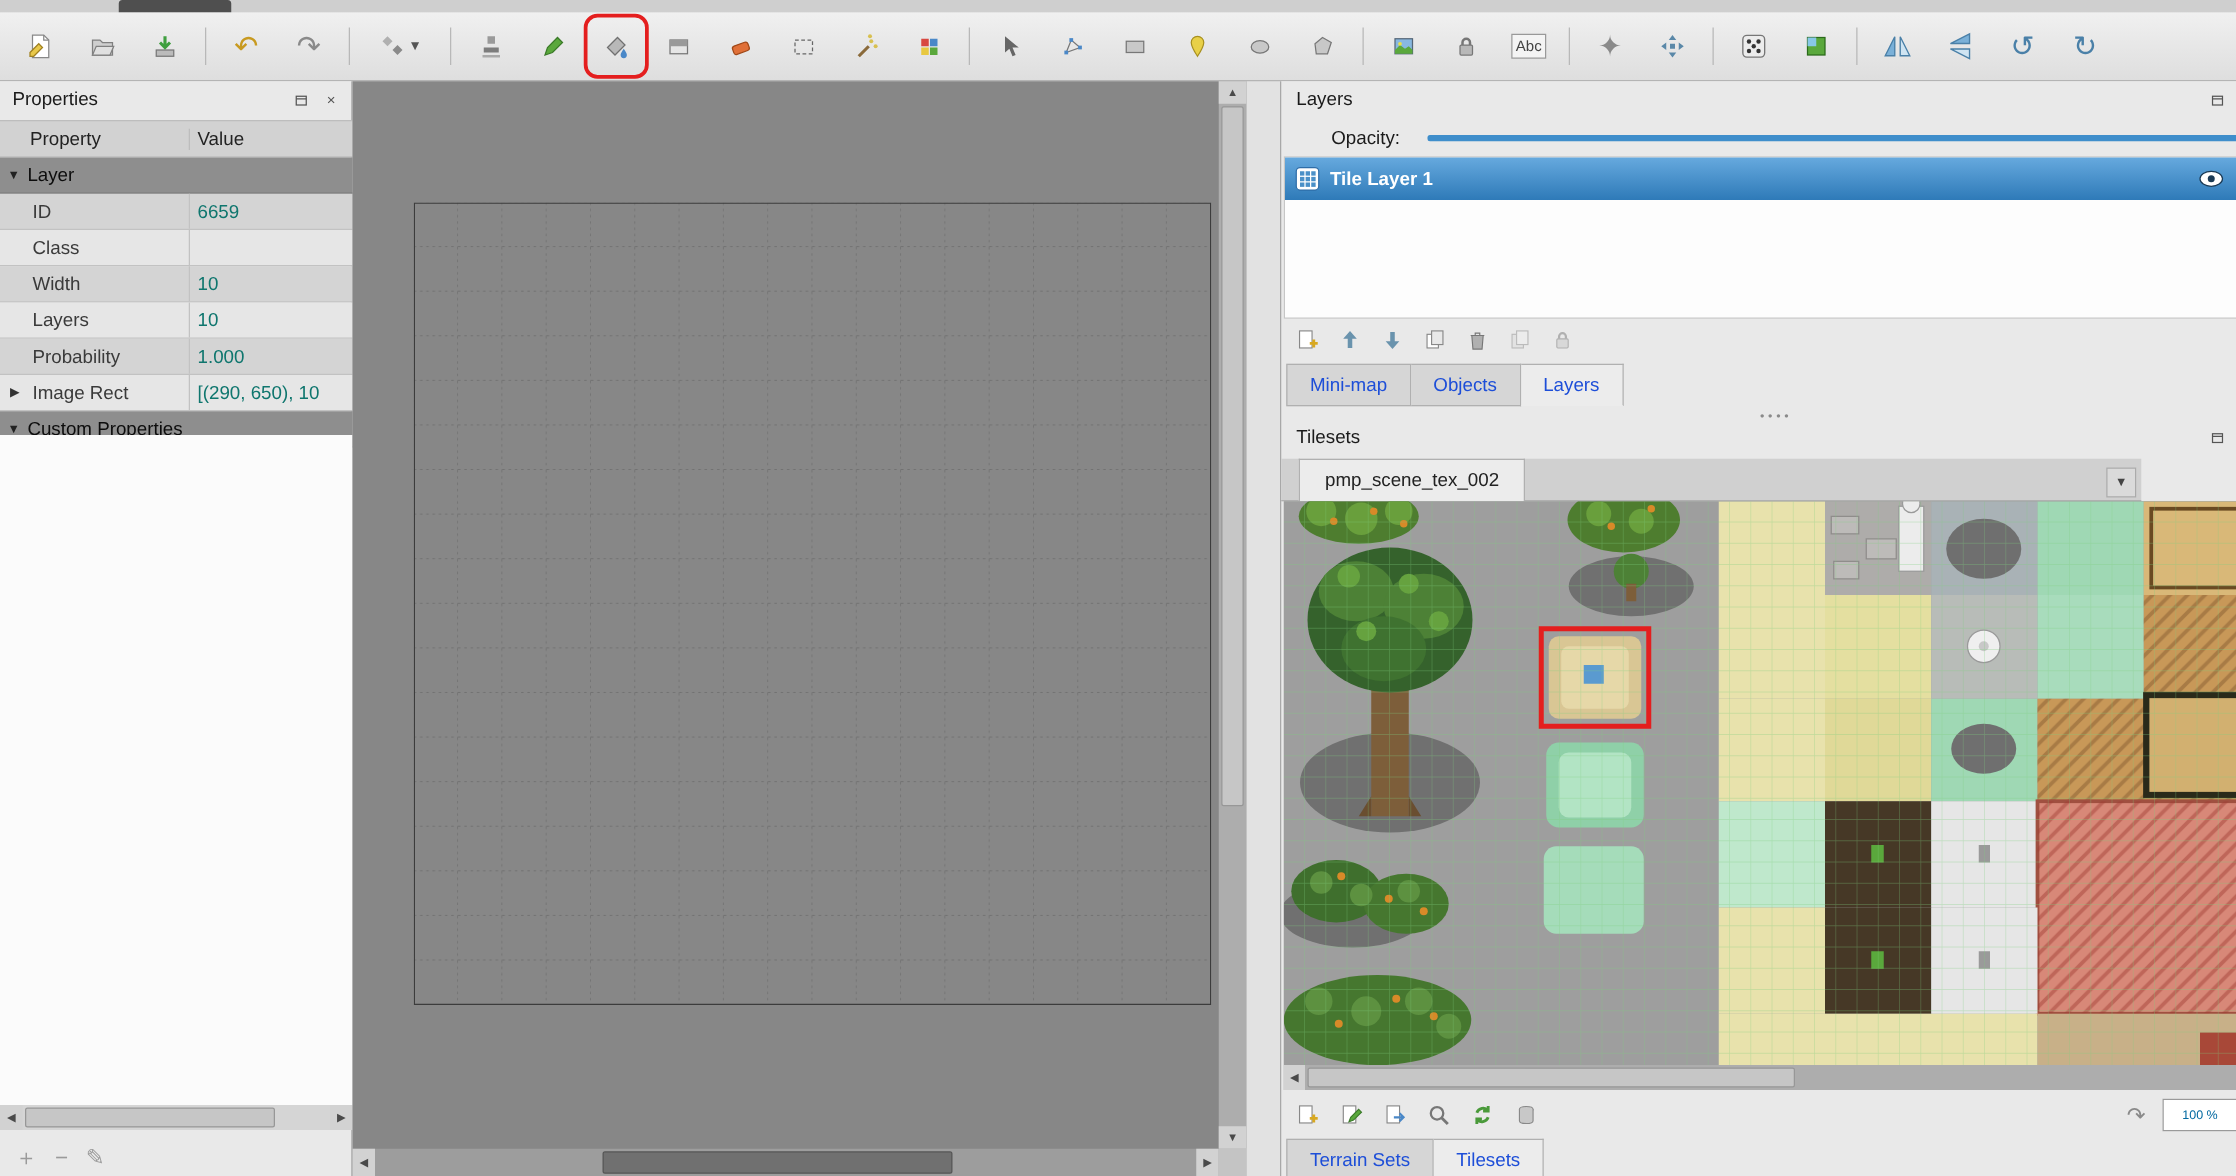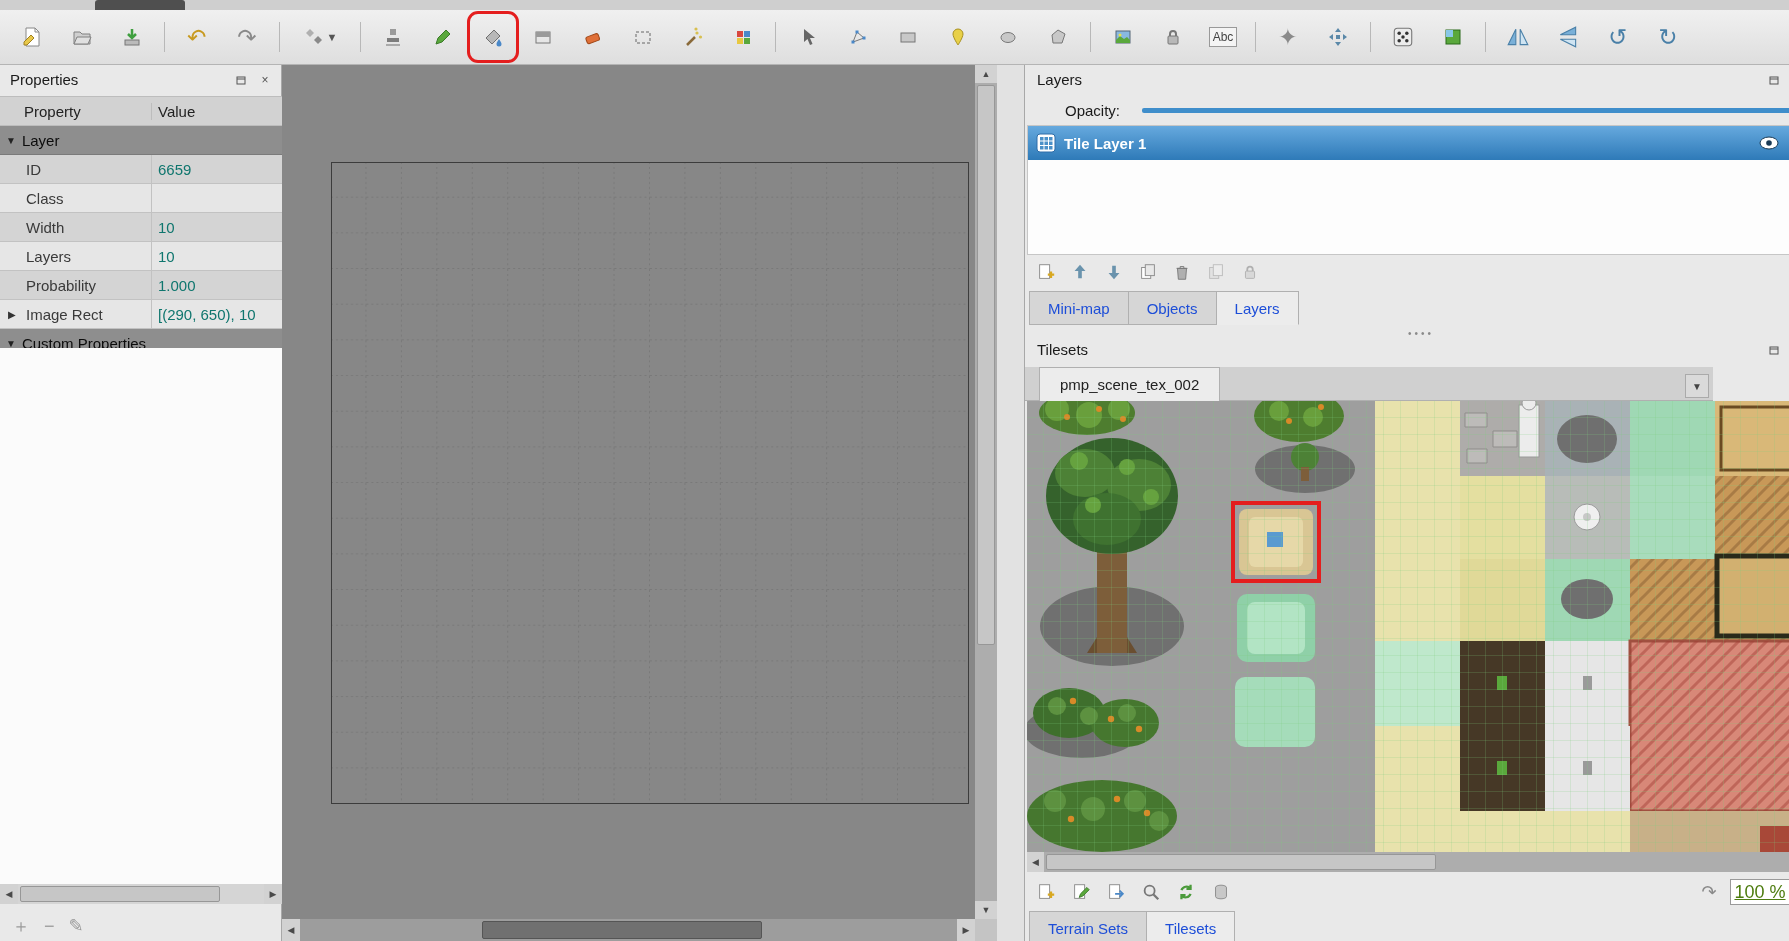--- a/index.html
+++ b/index.html
@@ -73,21 +73,21 @@
   .tab.active{background:#ececec;border-bottom:1px solid #ececec;}
   .splitter{position:absolute;left:0;width:792px;height:8px;display:flex;align-items:center;justify-content:center;color:#8a8a8a;font-size:10px;letter-spacing:3px;}
   .tstabbar{position:absolute;left:0;top:302px;width:688px;height:34px;border-bottom:1px solid #b0b0b0;box-sizing:border-box;background:#d0d0d0;}
   .tstab{position:absolute;left:14px;top:0;height:34px;padding:0 20px;display:flex;align-items:center;font-size:15px;background:#ececec;border:1px solid #b0b0b0;border-bottom:none;box-sizing:border-box;color:#222;}
   .tsdrop{position:absolute;right:4px;top:7px;width:22px;height:22px;background:#dadada;border:1px solid #aaa;display:flex;align-items:center;justify-content:center;font-size:10px;color:#444;}
   .tsview{position:absolute;left:2px;top:336px;width:773px;height:451px;background:#9e9e9e;overflow:hidden;}
   .ts-vscroll{position:absolute;left:775px;top:336px;width:17px;height:451px;background:#c2c2c2;}
   .ts-hscroll{position:absolute;left:2px;top:787px;width:790px;height:20px;background:#adadad;}
   .tstoolbar{position:absolute;left:8px;top:812px;width:776px;height:30px;display:flex;align-items:center;gap:9px;}
   .zoombox{display:flex;align-items:center;}
-  .zoomval{width:58px;height:24px;background:#fff;border:1px solid #9a9a9a;font-size:18px;color:#4d7c0f;display:flex;align-items:center;justify-content:center;text-decoration:underline;}
+  .zoomval{width:58px;height:24px;background:#fff;border:1px solid #9a9a9a;font-size:10px;color:#0369a1;display:flex;align-items:center;justify-content:center;}
   .zoomdd{width:18px;height:26px;background:#dadada;border:1px solid #9a9a9a;border-left:none;display:flex;align-items:center;justify-content:center;font-size:9px;color:#444;}
   .btabs{position:absolute;left:4px;top:846px;display:flex;}
 
   .watermark{position:absolute;left:1490px;top:878px;width:295px;font-size:21px;color:#3b3b3b;z-index:50;white-space:nowrap;}
 </style>
 </head>
 <body>
 
 <div id="app">
 

